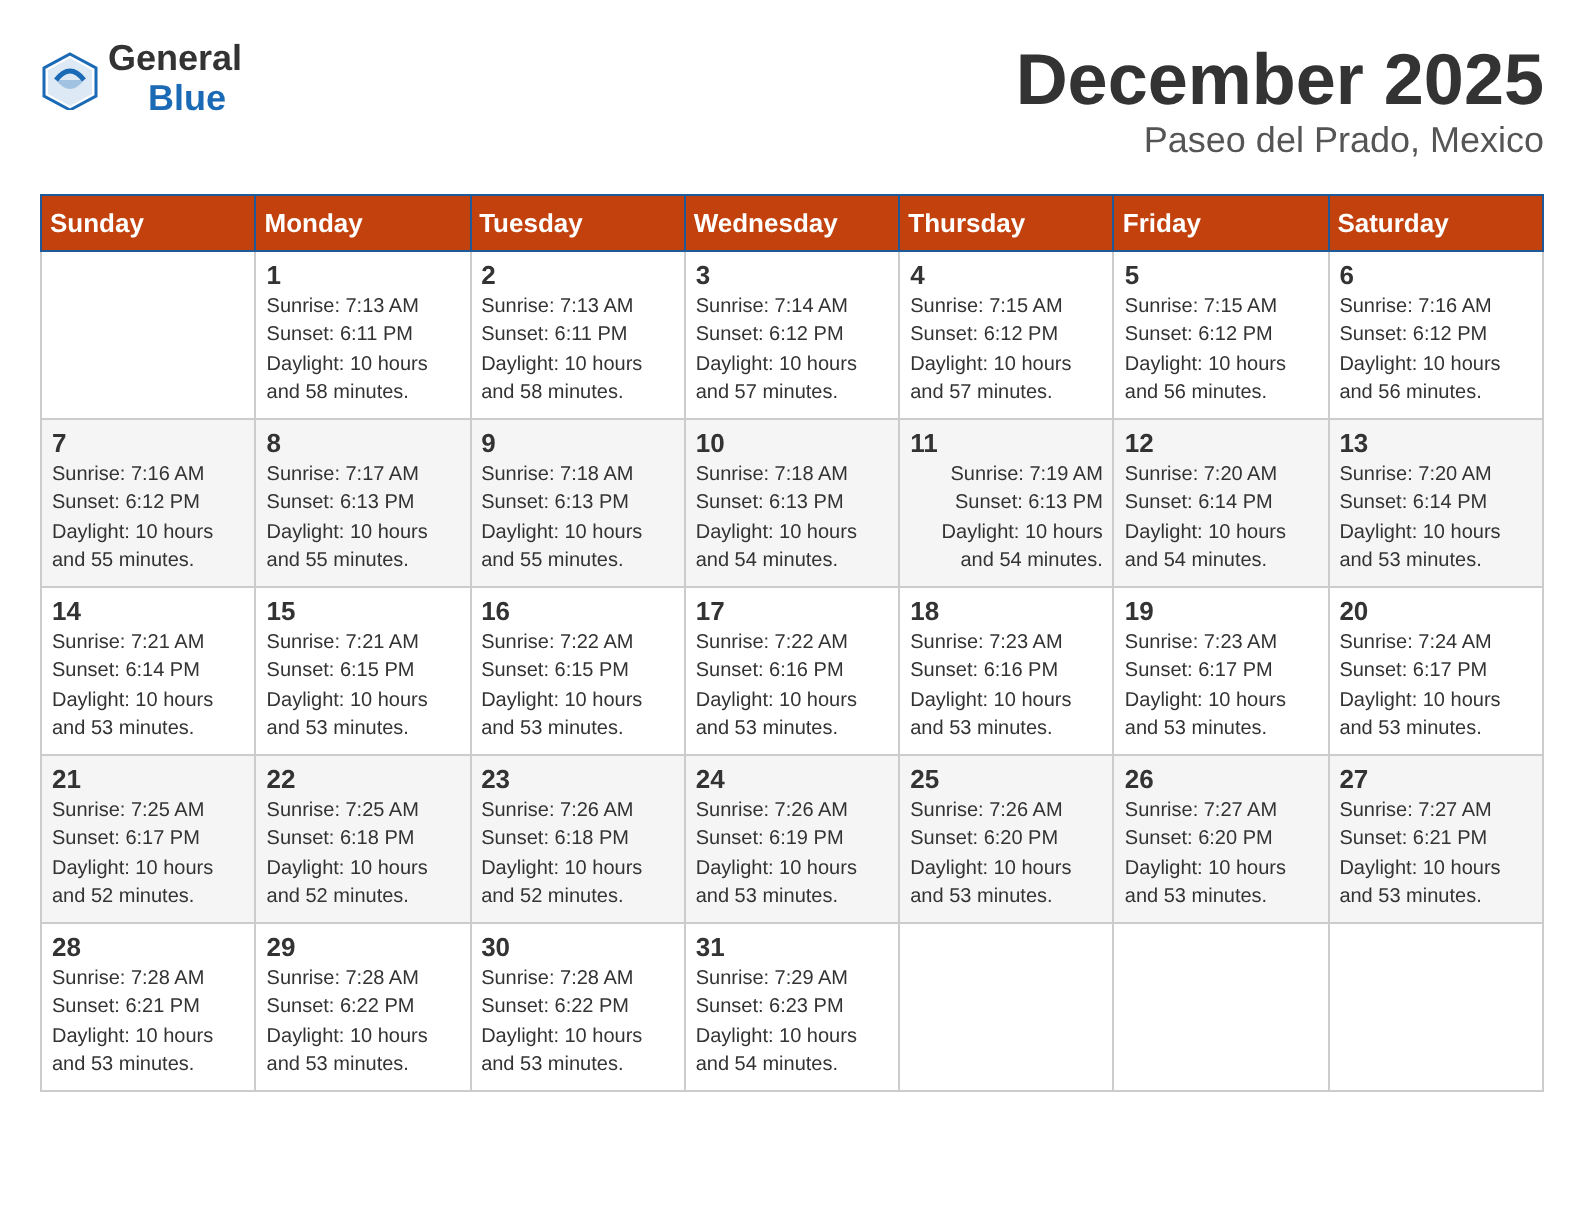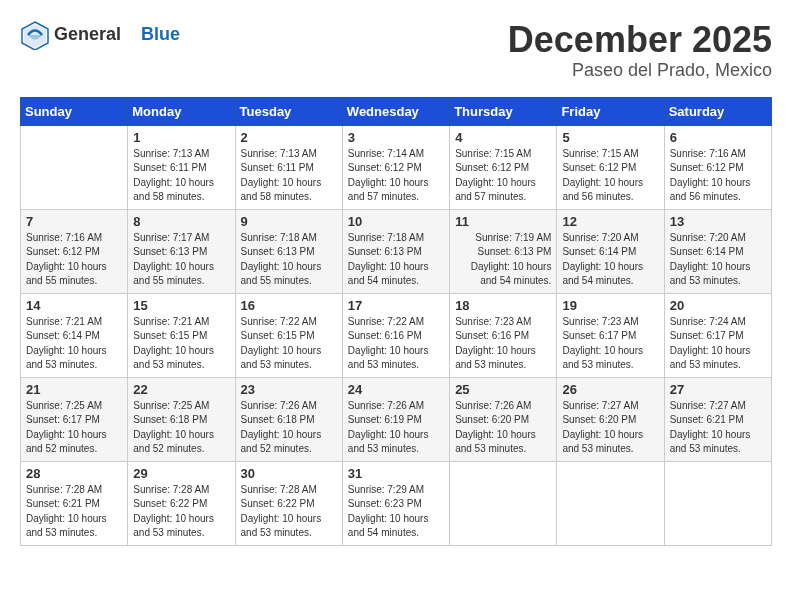--- a/index.html
+++ b/index.html
@@ -16,21 +16,21 @@
       align-items: flex-start;
       margin-bottom: 16px;
     }
     .logo {
       display: flex;
       align-items: center;
       gap: 4px;
     }
     .logo-text {
       display: flex;
-      flex-direction: row;
+      flex-direction: column;
       line-height: 1.1;
     }
     .logo-general {
       font-size: 18px;
       font-weight: bold;
       color: #333;
     }
     .logo-blue {
       font-size: 18px;
       font-weight: bold;
@@ -53,21 +53,21 @@
     .location {
       font-size: 18px;
       color: #555;
     }
     .calendar {
       width: 100%;
       border-collapse: collapse;
       border: 1px solid #ccc;
     }
     .calendar th {
-      background: #1d4ed8;
+      background: #c2410c;
       color: #fff;
       font-size: 13px;
       font-weight: bold;
       padding: 6px 4px;
       text-align: left;
       border: 1px solid #1e5a9a;
     }
     .calendar td {
       vertical-align: top;
       border: 1px solid #ccc;

